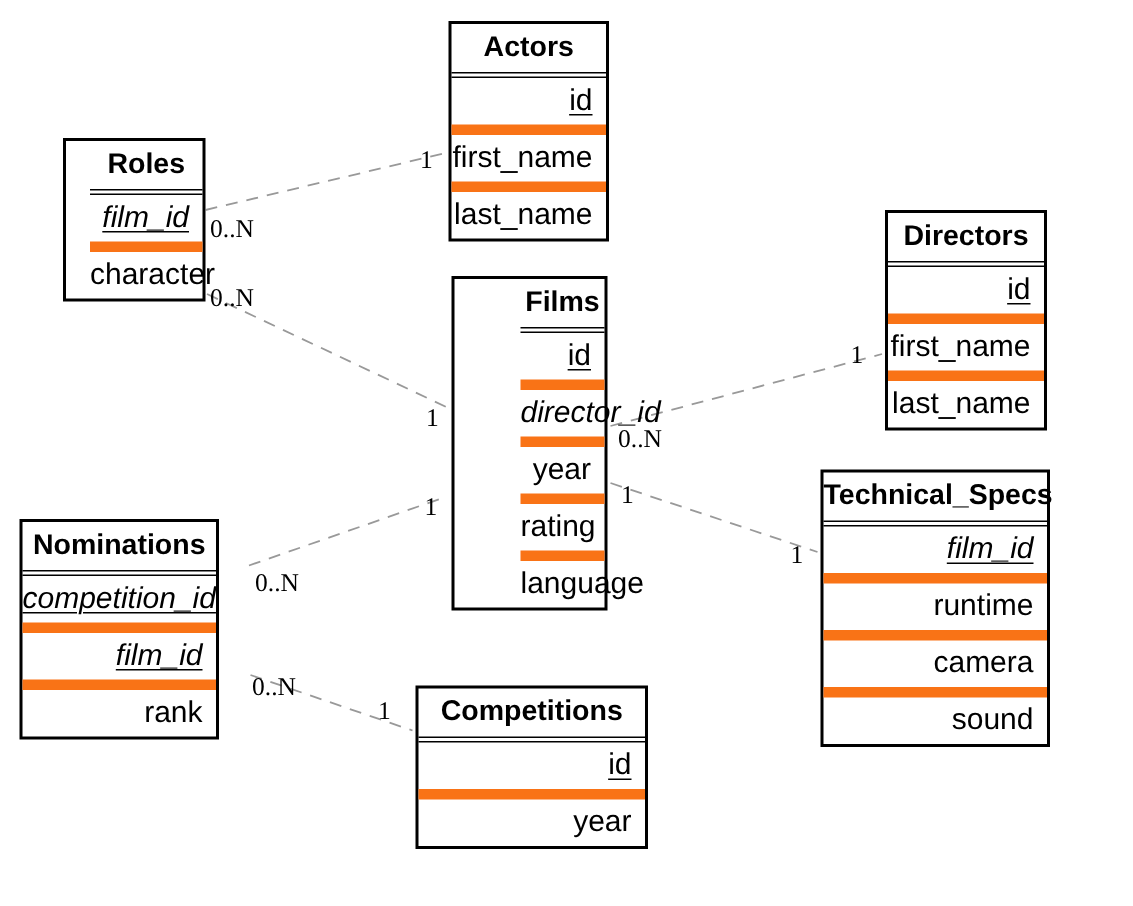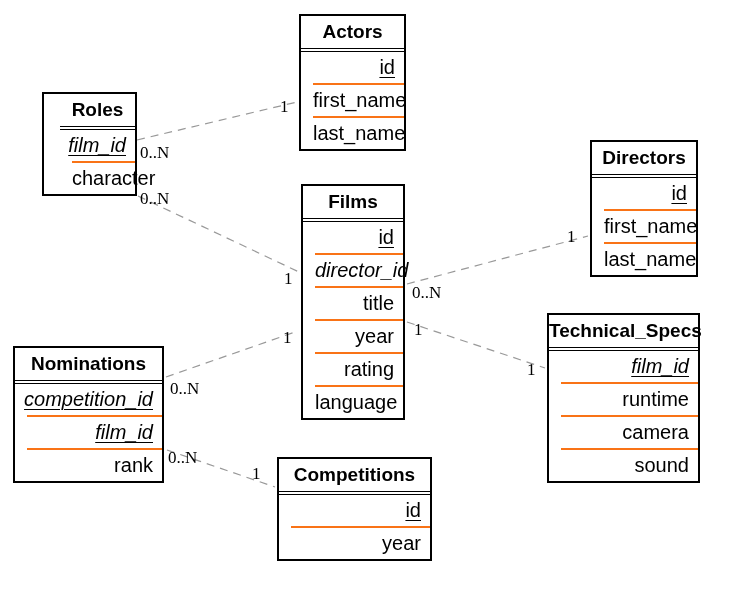--- a/index.html
+++ b/index.html
@@ -43,22 +43,21 @@
   .row {
     height: 31px;
     line-height: 31px;
     text-align: right;
     padding-right: 9px;
     font-size: 20px;
     color: #000000;
     white-space: nowrap;
   }
   .row + .row {
-    border-top: 2px solid #f97316;
-    margin-left: 12px;
+    border-top: 7px solid #f97316;
   }
   .pk { text-decoration: underline; text-underline-offset: 3px; text-decoration-thickness: 1px; }
   .fk { font-style: italic; }
   .card-label {
     position: absolute;
     font-family: "Liberation Serif", serif;
     font-size: 17px;
     color: #000000;
     line-height: 1;
     white-space: nowrap;
@@ -85,26 +84,25 @@
           <div class="row">last_name</div>
         </div>
       </div>
       <div class="tbl" style="left: 42px; top: 92px; width: 95px; padding-left: 16px;">
         <div class="hdr">Roles</div>
         <div class="tbody">
           <div class="row pk fk">film_id</div>
           <div class="row">character</div>
         </div>
       </div>
-      <div class="tbl" style="left: 301px; top: 184px; width: 104px;">
+      <div class="tbl" style="left: 301px; top: 184px; width: 104px; padding-left: 44px;">
         <div class="hdr">Films</div>
         <div class="tbody">
           <div class="row pk">id</div>
           <div class="row fk">director_id</div>
-          <div class="row">title</div>
           <div class="row">year</div>
           <div class="row">rating</div>
           <div class="row">language</div>
         </div>
       </div>
       <div class="tbl" style="left: 590px; top: 140px; width: 108px;">
         <div class="hdr">Directors</div>
         <div class="tbody">
           <div class="row pk">id</div>
           <div class="row">first_name</div>
@@ -113,21 +111,21 @@
       </div>
       <div class="tbl" style="left: 547px; top: 313px; width: 153px;">
         <div class="hdr">Technical_Specs</div>
         <div class="tbody">
           <div class="row pk fk">film_id</div>
           <div class="row">runtime</div>
           <div class="row">camera</div>
           <div class="row">sound</div>
         </div>
       </div>
-      <div class="tbl" style="left: 13px; top: 346px; width: 151px;">
+      <div class="tbl" style="left: 13px; top: 346px; width: 133px;">
         <div class="hdr">Nominations</div>
         <div class="tbody">
           <div class="row pk fk">competition_id</div>
           <div class="row pk fk">film_id</div>
           <div class="row">rank</div>
         </div>
       </div>
       <div class="tbl" style="left: 277px; top: 457px; width: 155px;">
         <div class="hdr">Competitions</div>
         <div class="tbody">

